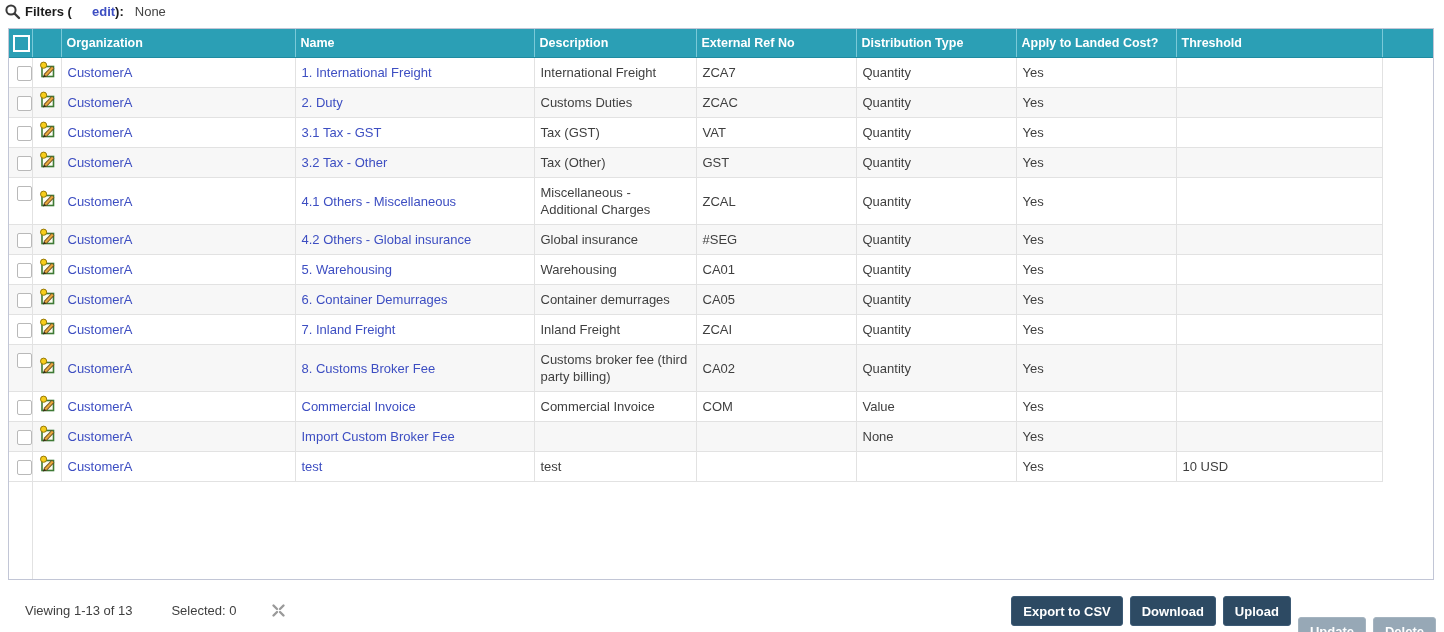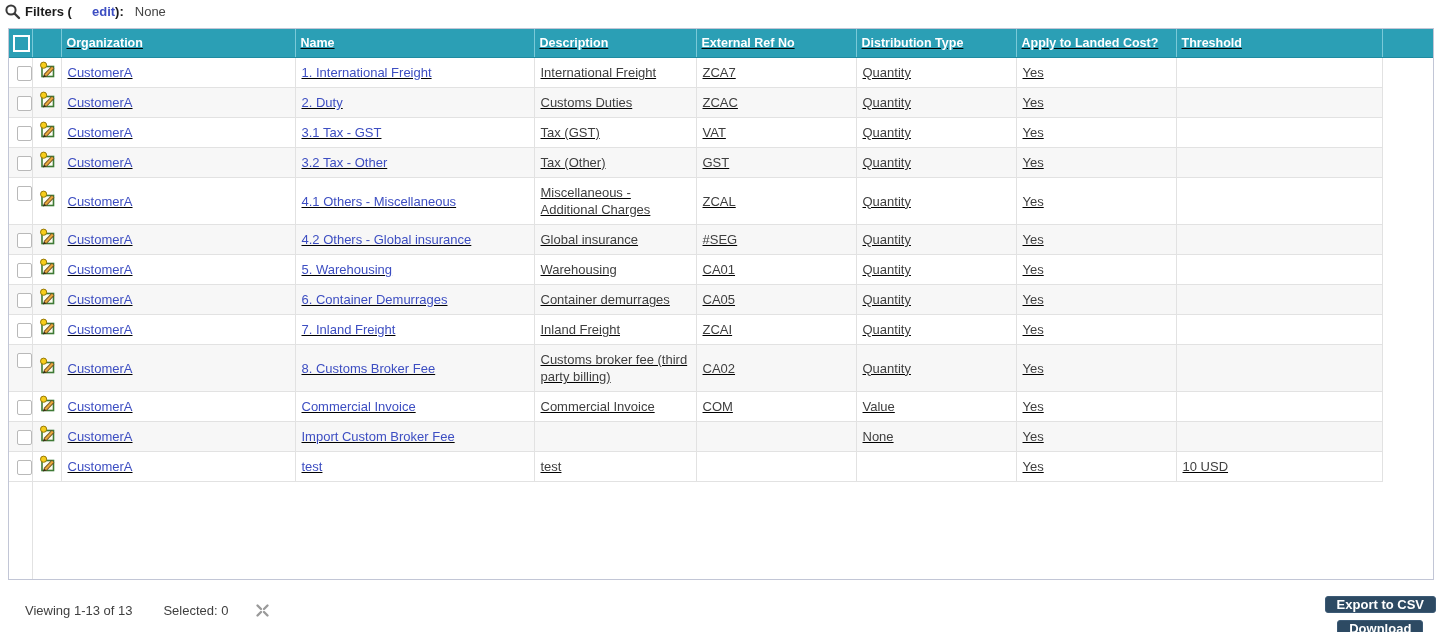--- a/index.html
+++ b/index.html
@@ -26,21 +26,21 @@
   }
   .filters-bar .search-ic{margin-right:4px;display:inline-flex;}
   .filters-bar .edit-link{color:var(--link);margin-left:20px;}
   .filters-bar .val{font-weight:normal;color:#444;margin-left:11px;}
   
   .panel{
     position:absolute;left:8px;top:28px;width:1426px;height:552px;
     border:1px solid var(--panel-border);box-sizing:border-box;
     display:flex;flex-direction:column;background:#fff;overflow:hidden;
   }
-  table{border-collapse:collapse;table-layout:fixed;width:1424px;text-decoration:underline;}
+  table{border-collapse:collapse;table-layout:fixed;width:1424px;}
   thead th{
     background:var(--header-bg);color:#fff;font-size:12.5px;font-weight:bold;
     text-align:left;height:28px;padding:0 4px 0 5px;
     border-right:1px solid var(--header-separator);
     border-bottom:1px solid #1f8ba1;white-space:nowrap;overflow:hidden;
   }
   thead th.col-gutter{border-right:none;}
   thead th.col-cb{padding-left:4px;}
   .hdr-cb{width:13px;height:13px;border:2px solid #fff;display:inline-block;vertical-align:middle;}
   tbody td{
@@ -59,26 +59,26 @@
   td.col-icon{padding:2px 2px 2px 5px;}
   .cell-link{color:var(--link);cursor:pointer;}
   .filler{flex:1;position:relative;background:#fff;}
   .filler::before{
     content:"";position:absolute;left:23px;top:0;bottom:0;width:1px;
     background:var(--grid-line);
   }
   
   .footer-left{
     position:absolute;left:25px;top:602px;display:flex;align-items:center;
-    gap:31px;font-size:13px;color:#3f3f3f;
+    gap:39px;font-size:13px;color:#3f3f3f;
   }
   .unlink{display:inline-flex;margin-left:-6px;}
   .footer-buttons{
     position:absolute;right:8px;top:596px;height:30px;
-    display:flex;align-items:center;gap:7px;flex-direction:column;
+    display:flex;align-items:center;gap:7px;
   }
   .btn{
     background:var(--button-bg);color:#fff;font-family:inherit;font-size:13px;
     font-weight:bold;height:30px;padding:0 11px;border:1px solid #3c5a75;
     border-radius:3px;cursor:pointer;white-space:nowrap;
   }
   .btn.disabled{background:var(--button-disabled-bg);border-color:#a5b4c0;cursor:default;margin-top:41px;}
   .btn.highlighted{outline:3px solid var(--highlight-border);outline-offset:2px;margin:0 5px;}
 </style>
 </head>

